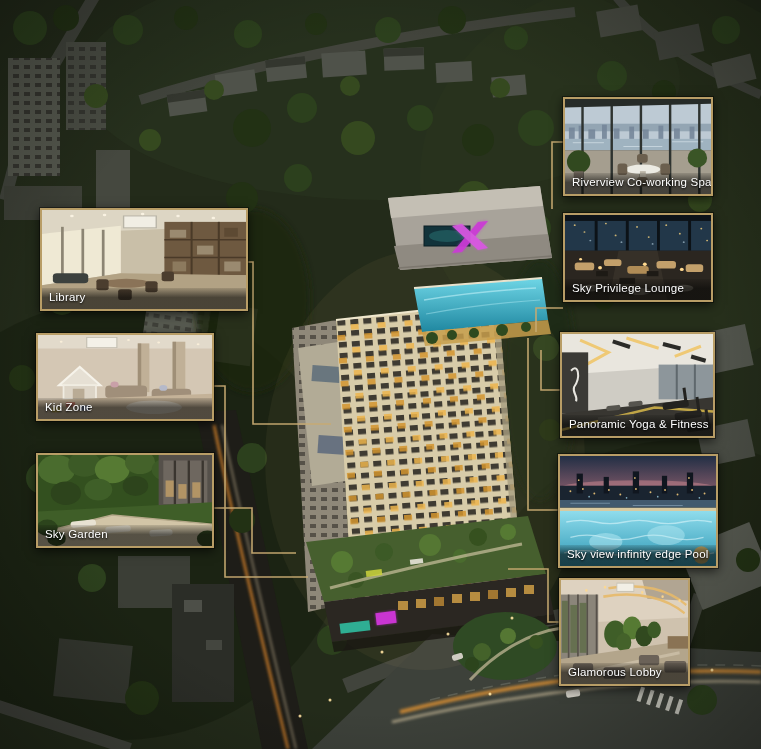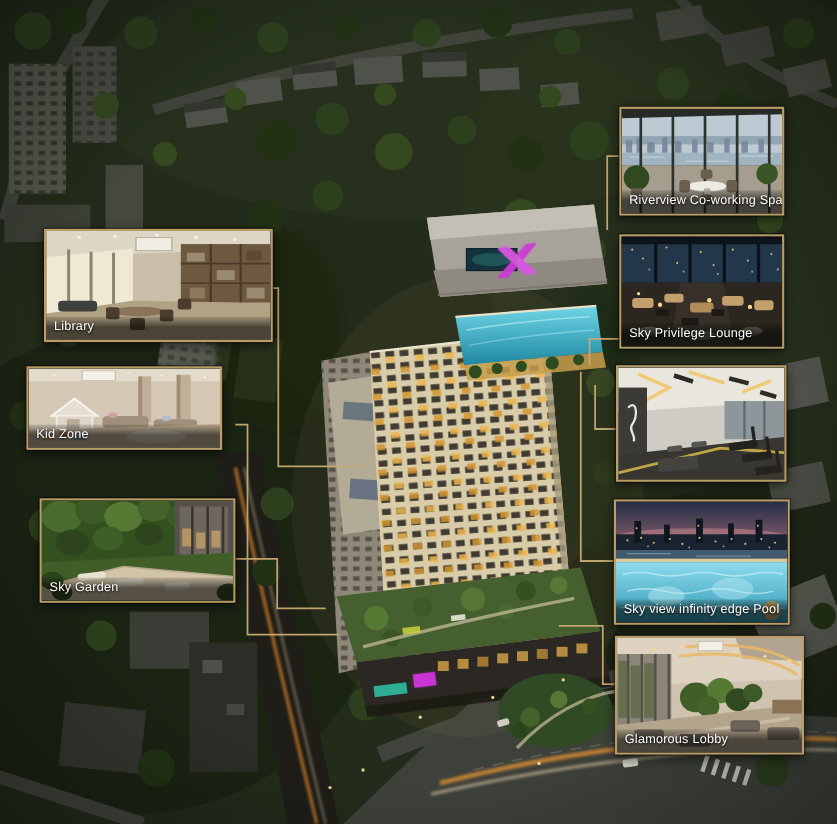--- a/index.html
+++ b/index.html
@@ -352,21 +352,21 @@
             <circle cx="46" cy="5" r="1.3"></circle>
             <circle cx="74" cy="4" r="1.3"></circle>
             <circle cx="100" cy="6" r="1.3"></circle>
             <circle cx="126" cy="8" r="1.3"></circle>
           </g>
       </svg>
     </div>
     <figcaption class="callout-label">Library</figcaption>
   </figure>
 
-  <figure class="callout" style="left:24px;top:333px;width:178px;height:76px">
+  <figure class="callout" style="left:36px;top:333px;width:178px;height:88px">
     <div class="photo">
       <svg viewBox="0 0 150 100" preserveAspectRatio="none">
         <rect width="150" height="100" fill="#d4c7b4"></rect>
         <polygon points="0,0 150,0 150,16 0,16" fill="#e2dacb"></polygon>
         <rect x="42" y="3" width="26" height="12" fill="#f4f1e8" stroke="#c5c0b2"></rect>
         <g fill="#c0b097">
             <rect x="86" y="10" width="10" height="58"></rect>
             <rect x="116" y="8" width="11" height="62"></rect>
           </g>
         <g fill="#8a7a62" opacity=".6">
@@ -481,21 +481,21 @@
             <rect x="54" y="68" width="10" height="12" rx="3"></rect>
             <rect x="98" y="68" width="10" height="12" rx="3"></rect>
             <rect x="74" y="82" width="11" height="10" rx="3"></rect>
             <rect x="74" y="58" width="11" height="9" rx="3"></rect>
           </g>
       </svg>
     </div>
     <figcaption class="callout-label">Riverview Co-working Space</figcaption>
   </figure>
 
-  <figure class="callout" style="left:563px;top:213px;width:150px;height:104px">
+  <figure class="callout" style="left:563px;top:213px;width:150px;height:89px">
     <div class="photo">
       <svg viewBox="0 0 150 100" preserveAspectRatio="none">
         <rect width="150" height="100" fill="#161f27"></rect>
         <rect width="150" height="42" fill="#223749"></rect>
         <g stroke="#0c1217" stroke-width="3">
             <line x1="32" y1="0" x2="32" y2="42"></line>
             <line x1="64" y1="0" x2="64" y2="42"></line>
             <line x1="96" y1="0" x2="96" y2="42"></line>
             <line x1="128" y1="0" x2="128" y2="42"></line>
           </g>
@@ -586,20 +586,21 @@
               <rect x="144" y="75" width="3" height="15"></rect>
             </g>
         </g>
         <rect x="36" y="80" width="36" height="12" fill="#45433d" transform="rotate(-5 54 86)"></rect>
         <g fill="#56544e">
             <rect x="44" y="70" width="14" height="5" rx="2" transform="rotate(-6 51 72)"></rect>
             <rect x="66" y="66" width="14" height="5" rx="2" transform="rotate(-6 73 68)"></rect>
           </g>
       </svg>
     </div>
+    <figcaption class="callout-label">Panoramic Yoga &amp; Fitness</figcaption>
   </figure>
 
   <figure class="callout" style="left:558px;top:454px;width:160px;height:114px">
     <div class="photo">
       <svg viewBox="0 0 150 100" preserveAspectRatio="none">
         <defs>
           <linearGradient id="psky" x1="0" y1="0" x2="0" y2="1">
               <stop offset="0" stop-color="#222f45"></stop>
               <stop offset="1" stop-color="#7a5666"></stop>
             </linearGradient>
@@ -653,21 +654,21 @@
           <path d="M4,88 Q22,84 40,88 T76,88 T112,88 T148,88"></path>
         </g>
         <ellipse cx="44" cy="78" rx="16" ry="8" fill="#c2f0f8" opacity=".45"></ellipse>
         <ellipse cx="102" cy="72" rx="18" ry="9" fill="#c2f0f8" opacity=".4"></ellipse>
         <circle cx="136" cy="90" r="8" fill="#c9a45a" opacity=".9"></circle>
       </svg>
     </div>
     <figcaption class="callout-label">Sky view infinity edge Pool</figcaption>
   </figure>
 
-  <figure class="callout" style="left:559px;top:578px;width:172px;height:108px">
+  <figure class="callout" style="left:559px;top:578px;width:131px;height:108px">
     <div class="photo">
       <svg viewBox="0 0 150 100" preserveAspectRatio="none">
         <rect width="150" height="100" fill="#cfc2ae"></rect>
         <polygon points="0,0 150,0 150,36 0,42" fill="#ded2c0"></polygon>
         <polygon points="96,0 150,0 150,20 102,18" fill="#8d806c" opacity=".55"></polygon>
         <g stroke="#e7ba6a" stroke-width="2.5" fill="none" opacity=".9">
             <path d="M56,8 C96,2 128,10 148,24"></path>
             <path d="M50,16 C92,10 126,18 146,32"></path>
           </g>
         <rect x="66" y="3" width="20" height="8" fill="#f2efe6" stroke="#c9c4b6"></rect>

